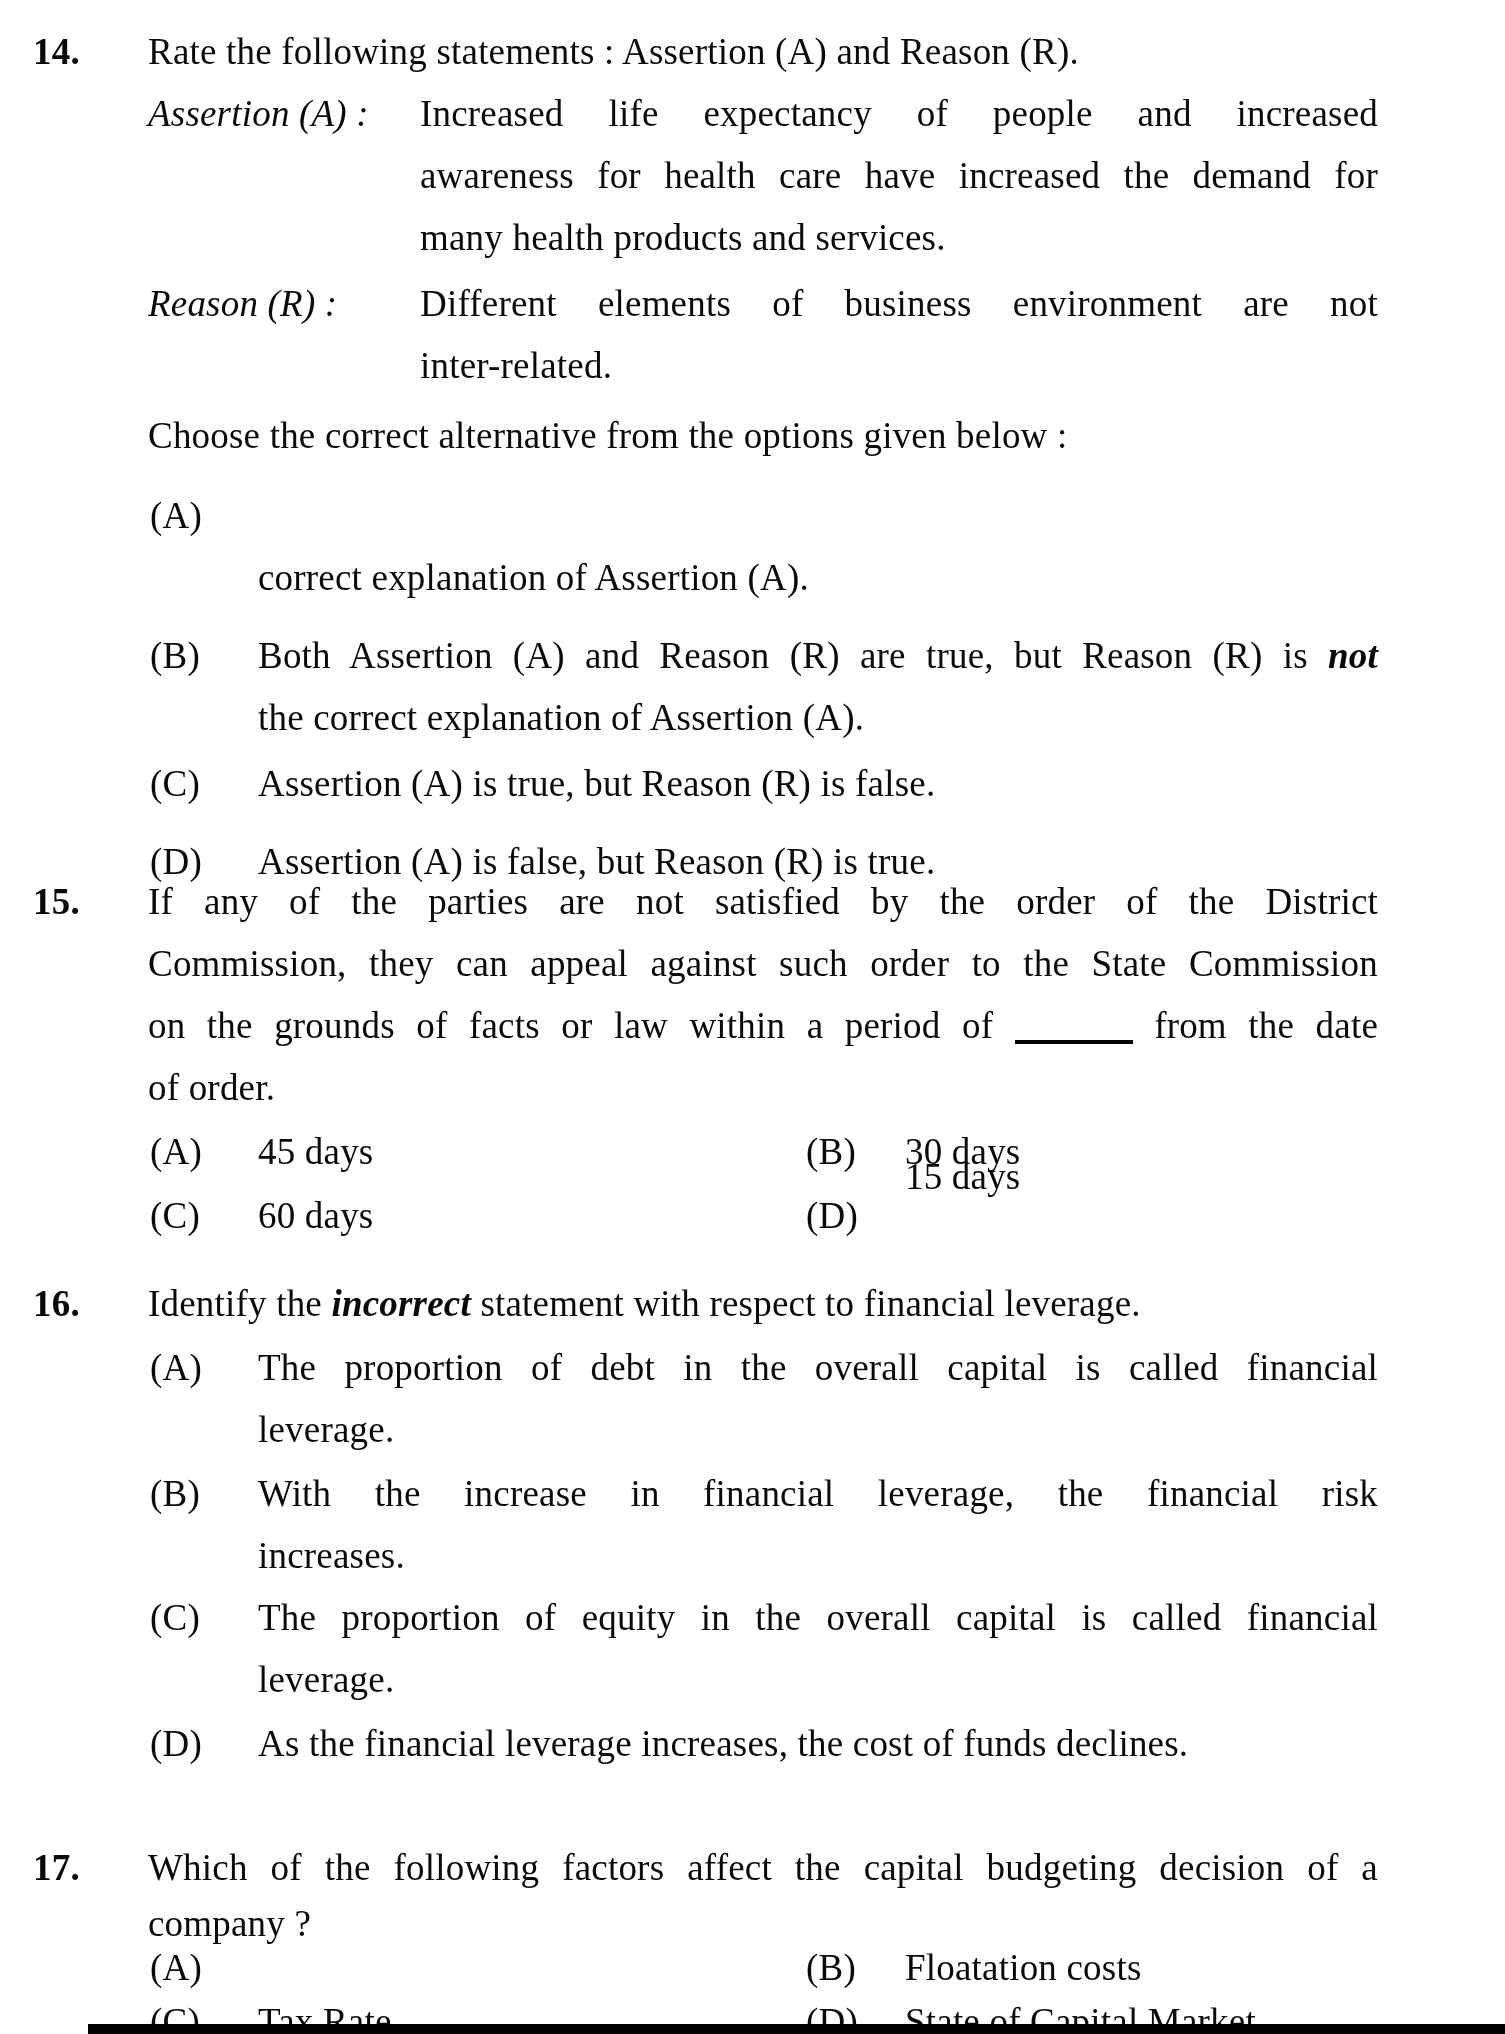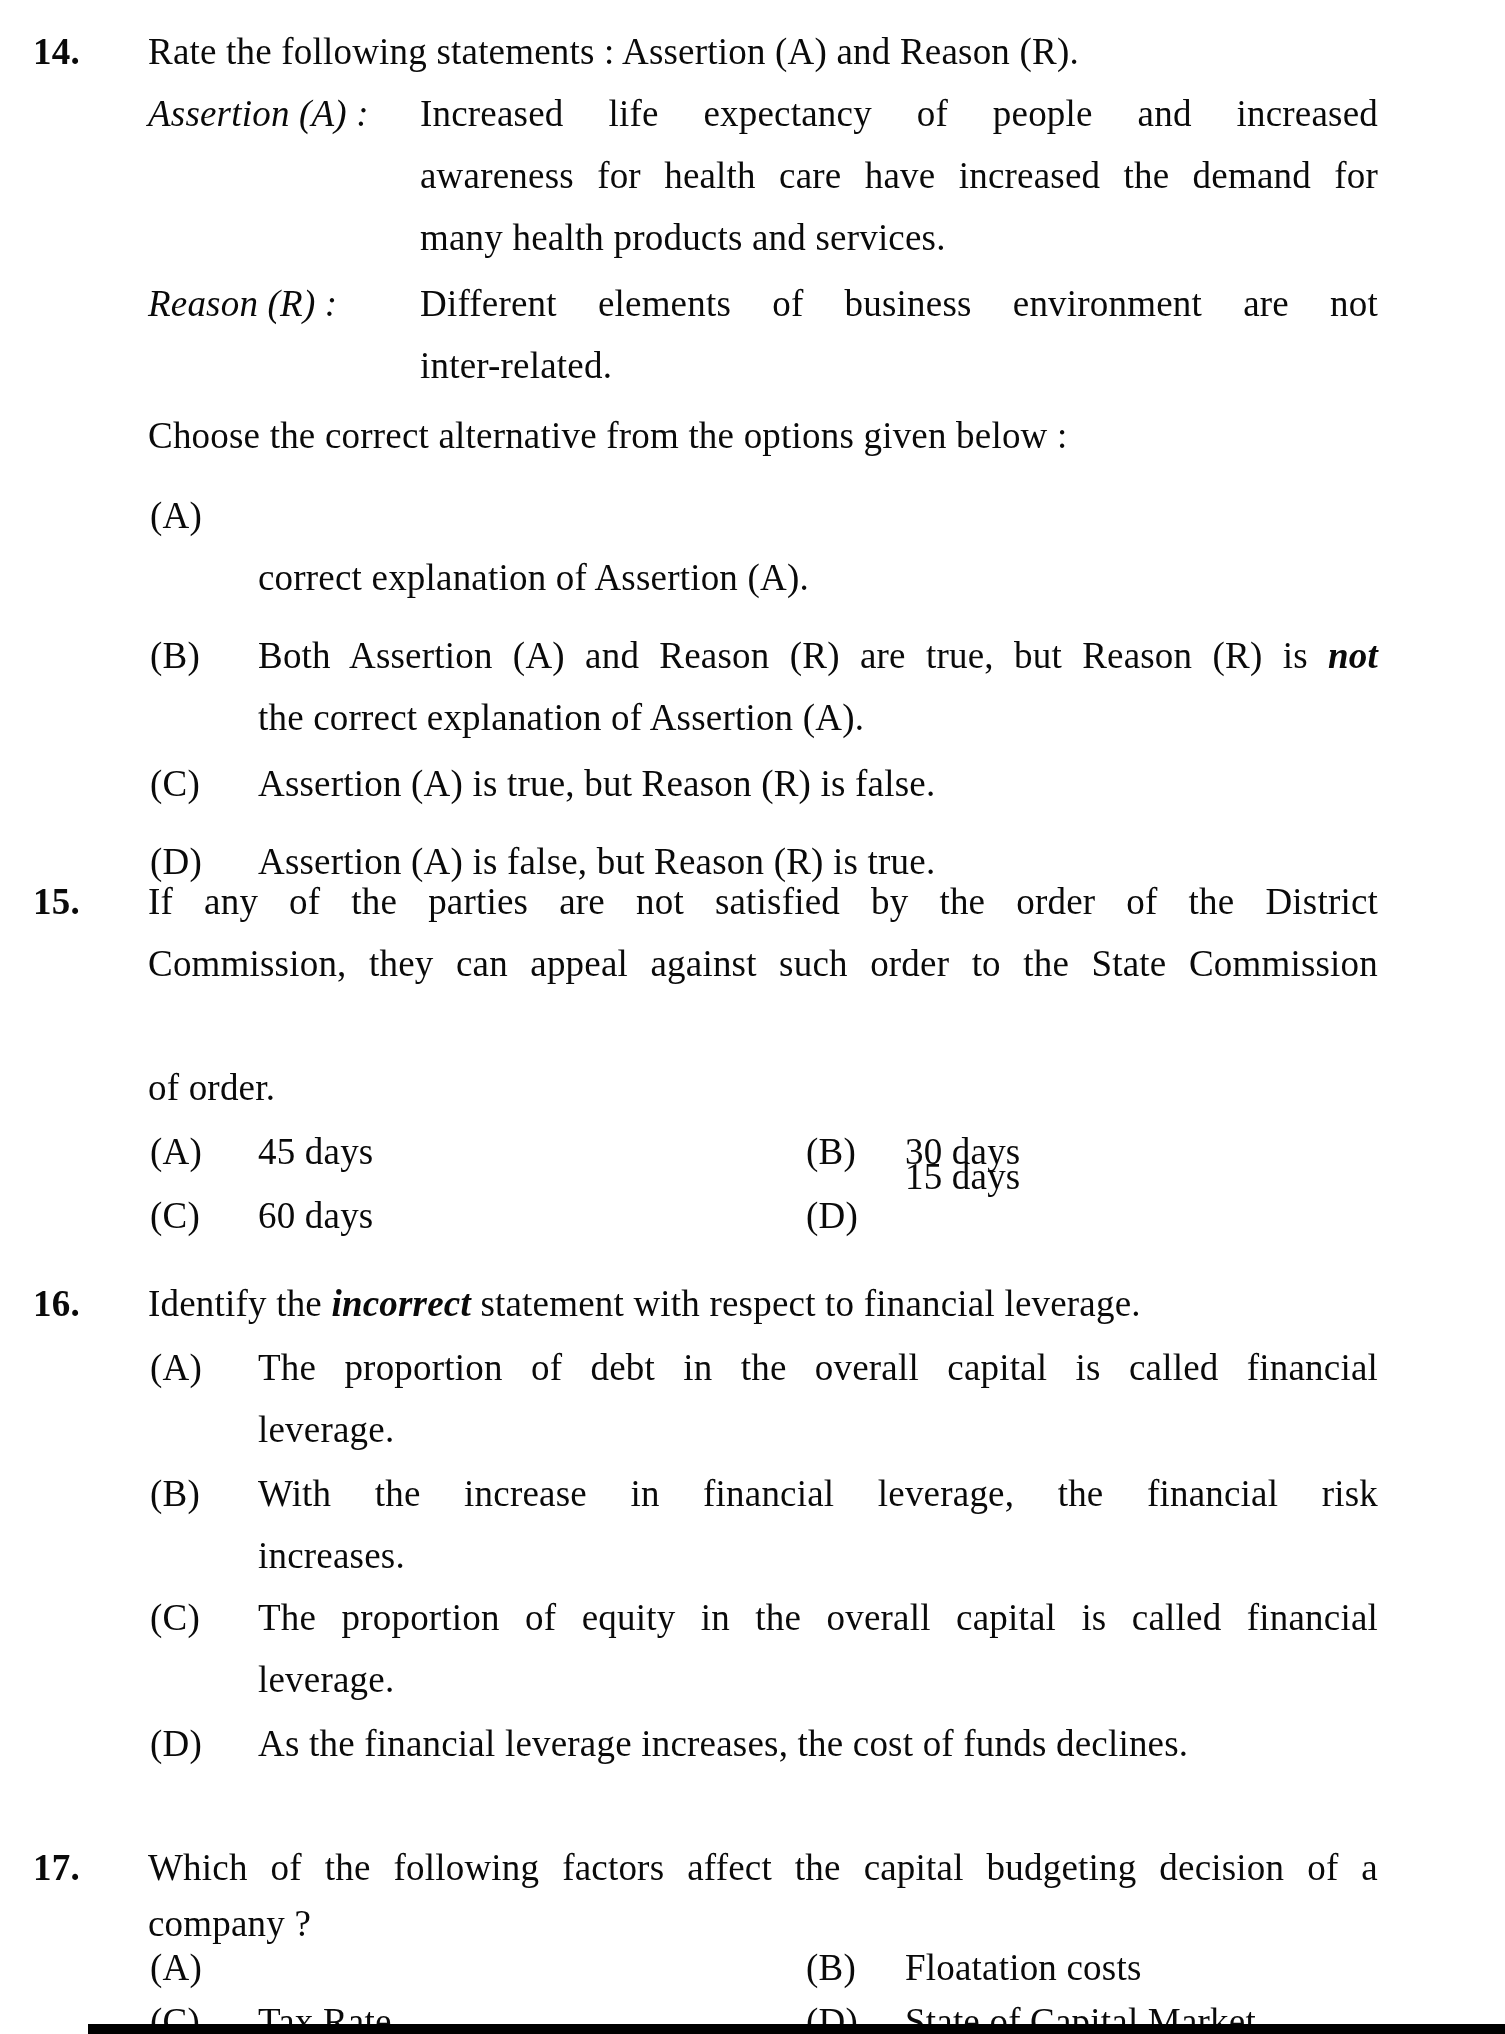--- a/index.html
+++ b/index.html
@@ -71,20 +71,25 @@
 
   <div class="ln" style="top:762px;left:150px">(C)</div>
   <div class="ln" style="top:762px;left:258px">Assertion (A) is true, but Reason (R) is false.</div>
 
   <div class="ln" style="top:840px;left:150px">(D)</div>
   <div class="ln" style="top:840px;left:258px">Assertion (A) is false, but Reason (R) is true.</div>
 
   <div class="ln b" style="top:880px;left:33px">15.</div>
   <div class="ln j" style="top:880px;left:148px;width:1230px">If any of the parties are not satisfied by the order of the District</div>
   <div class="ln j" style="top:942px;left:148px;width:1230px">Commission, they can appeal against such order to the State Commission</div>
+  <div class="ln j" style="top:1004px;left:148px;width:1230px">
+    <span>on the grounds of facts or law within a period of</span>
+    <span class="blank"></span>
+    <span>from the date</span>
+  </div>
   <div class="ln" style="top:1066px;left:148px">of order.</div>
 
   <div class="ln" style="top:1130px;left:150px">(A)</div>
   <div class="ln" style="top:1130px;left:258px">45 days</div>
   <div class="ln" style="top:1130px;left:806px">(B)</div>
   <div class="ln" style="top:1130px;left:905px">30 days</div>
   <div class="ln" style="top:1194px;left:150px">(C)</div>
   <div class="ln" style="top:1194px;left:258px">60 days</div>
   <div class="ln" style="top:1194px;left:806px">(D)</div>
   <div class="ln" style="top:1155px;left:905px">15 days</div>

